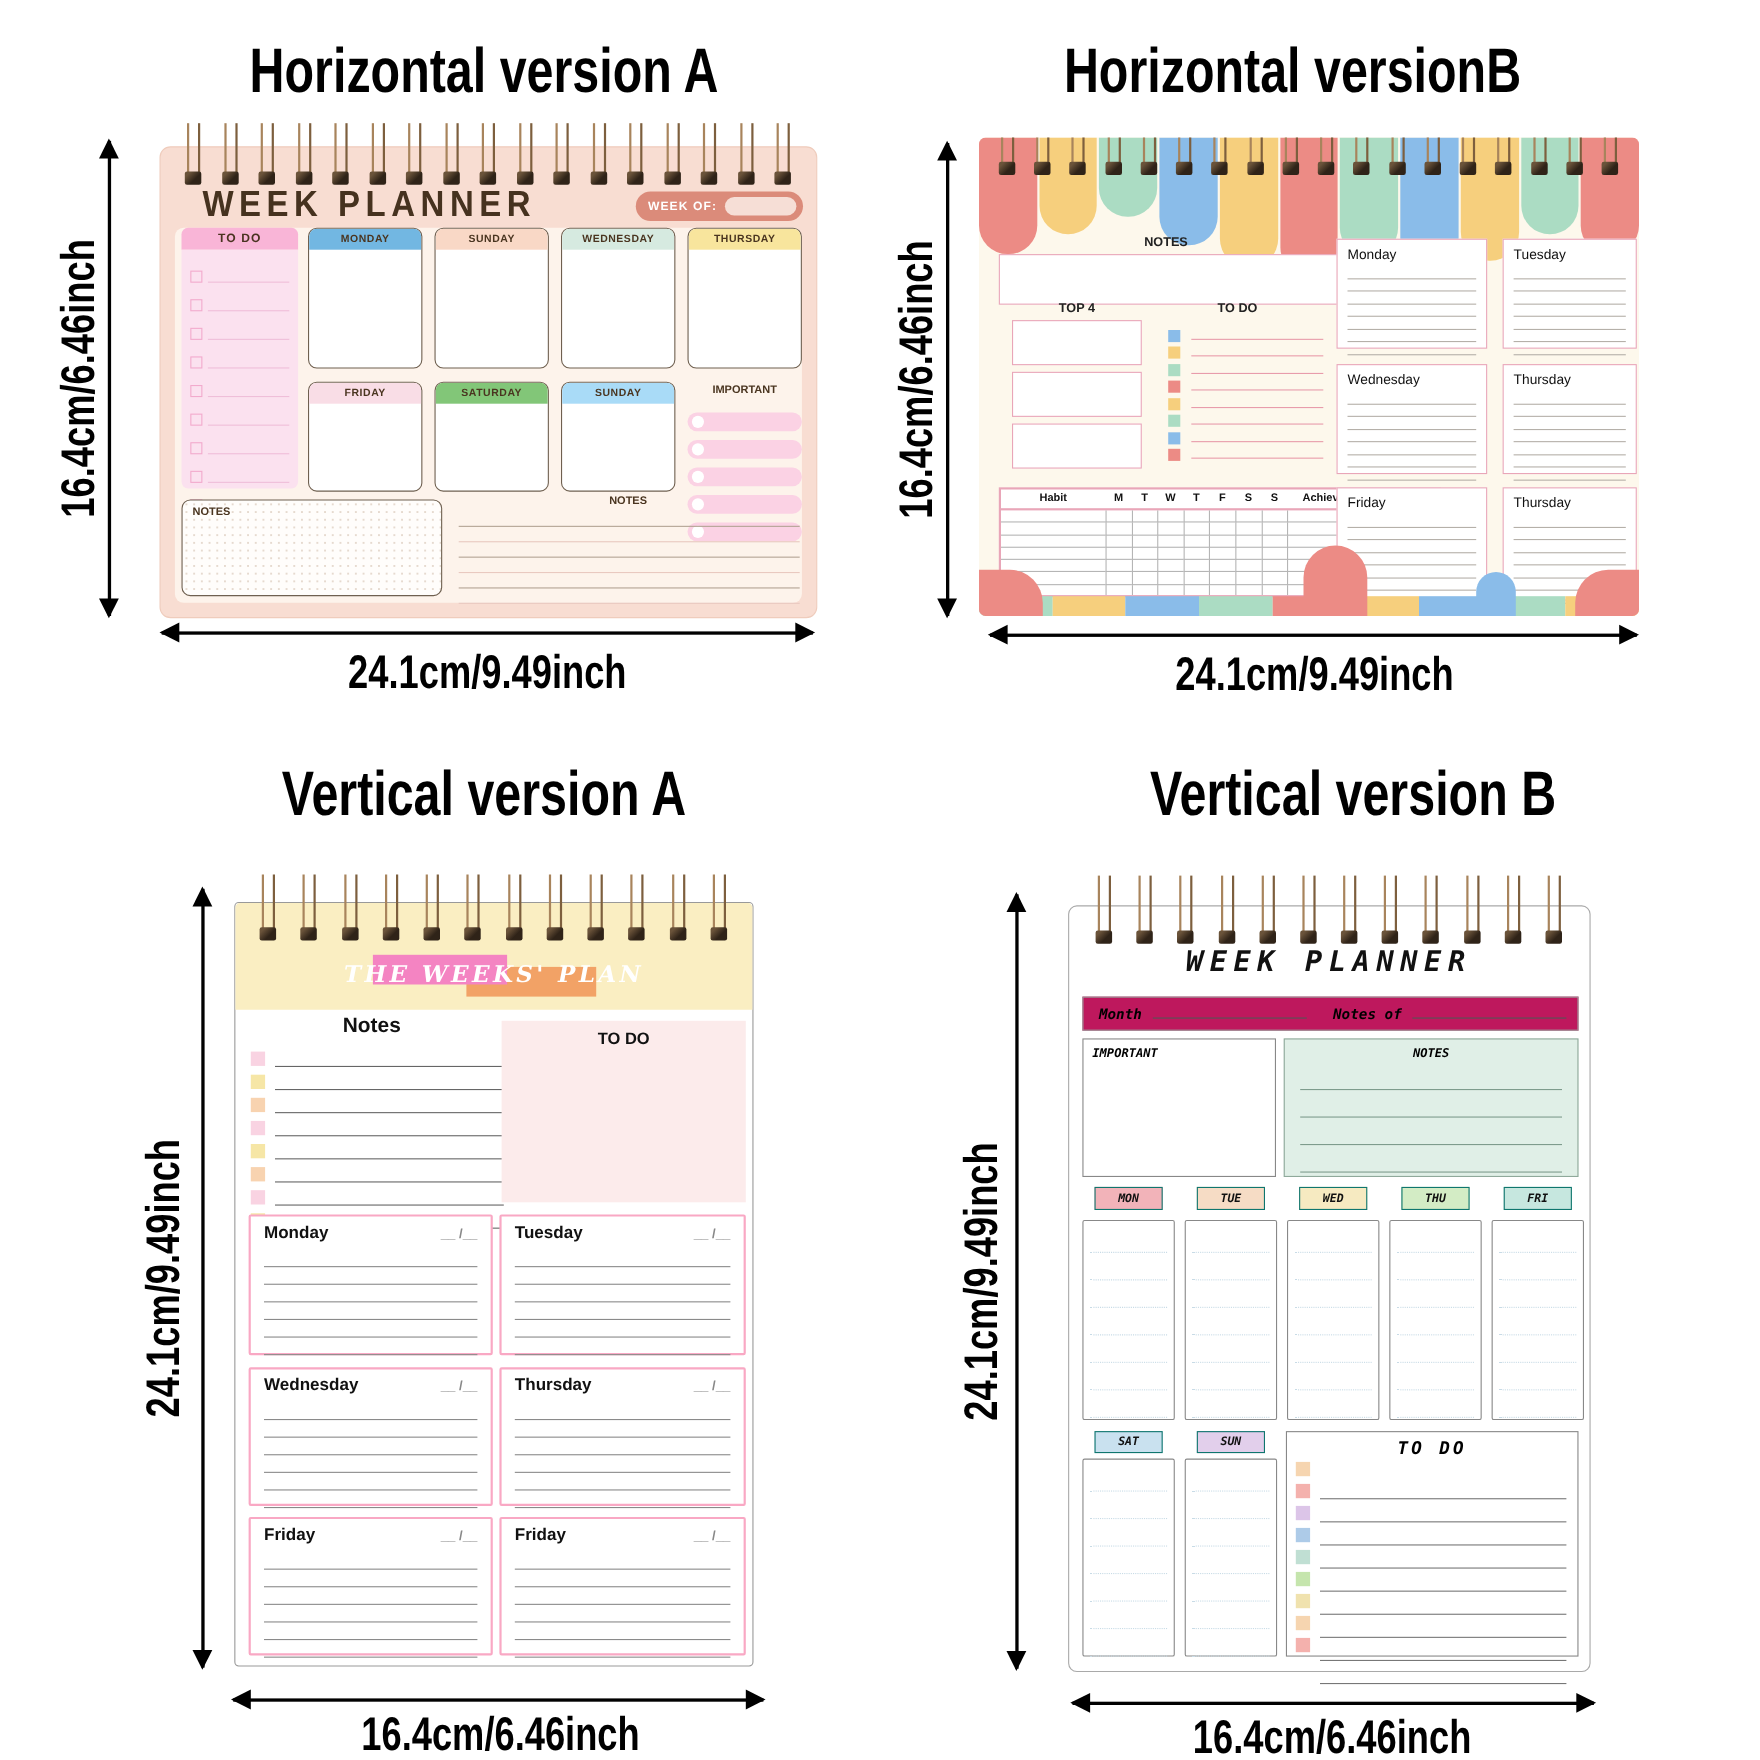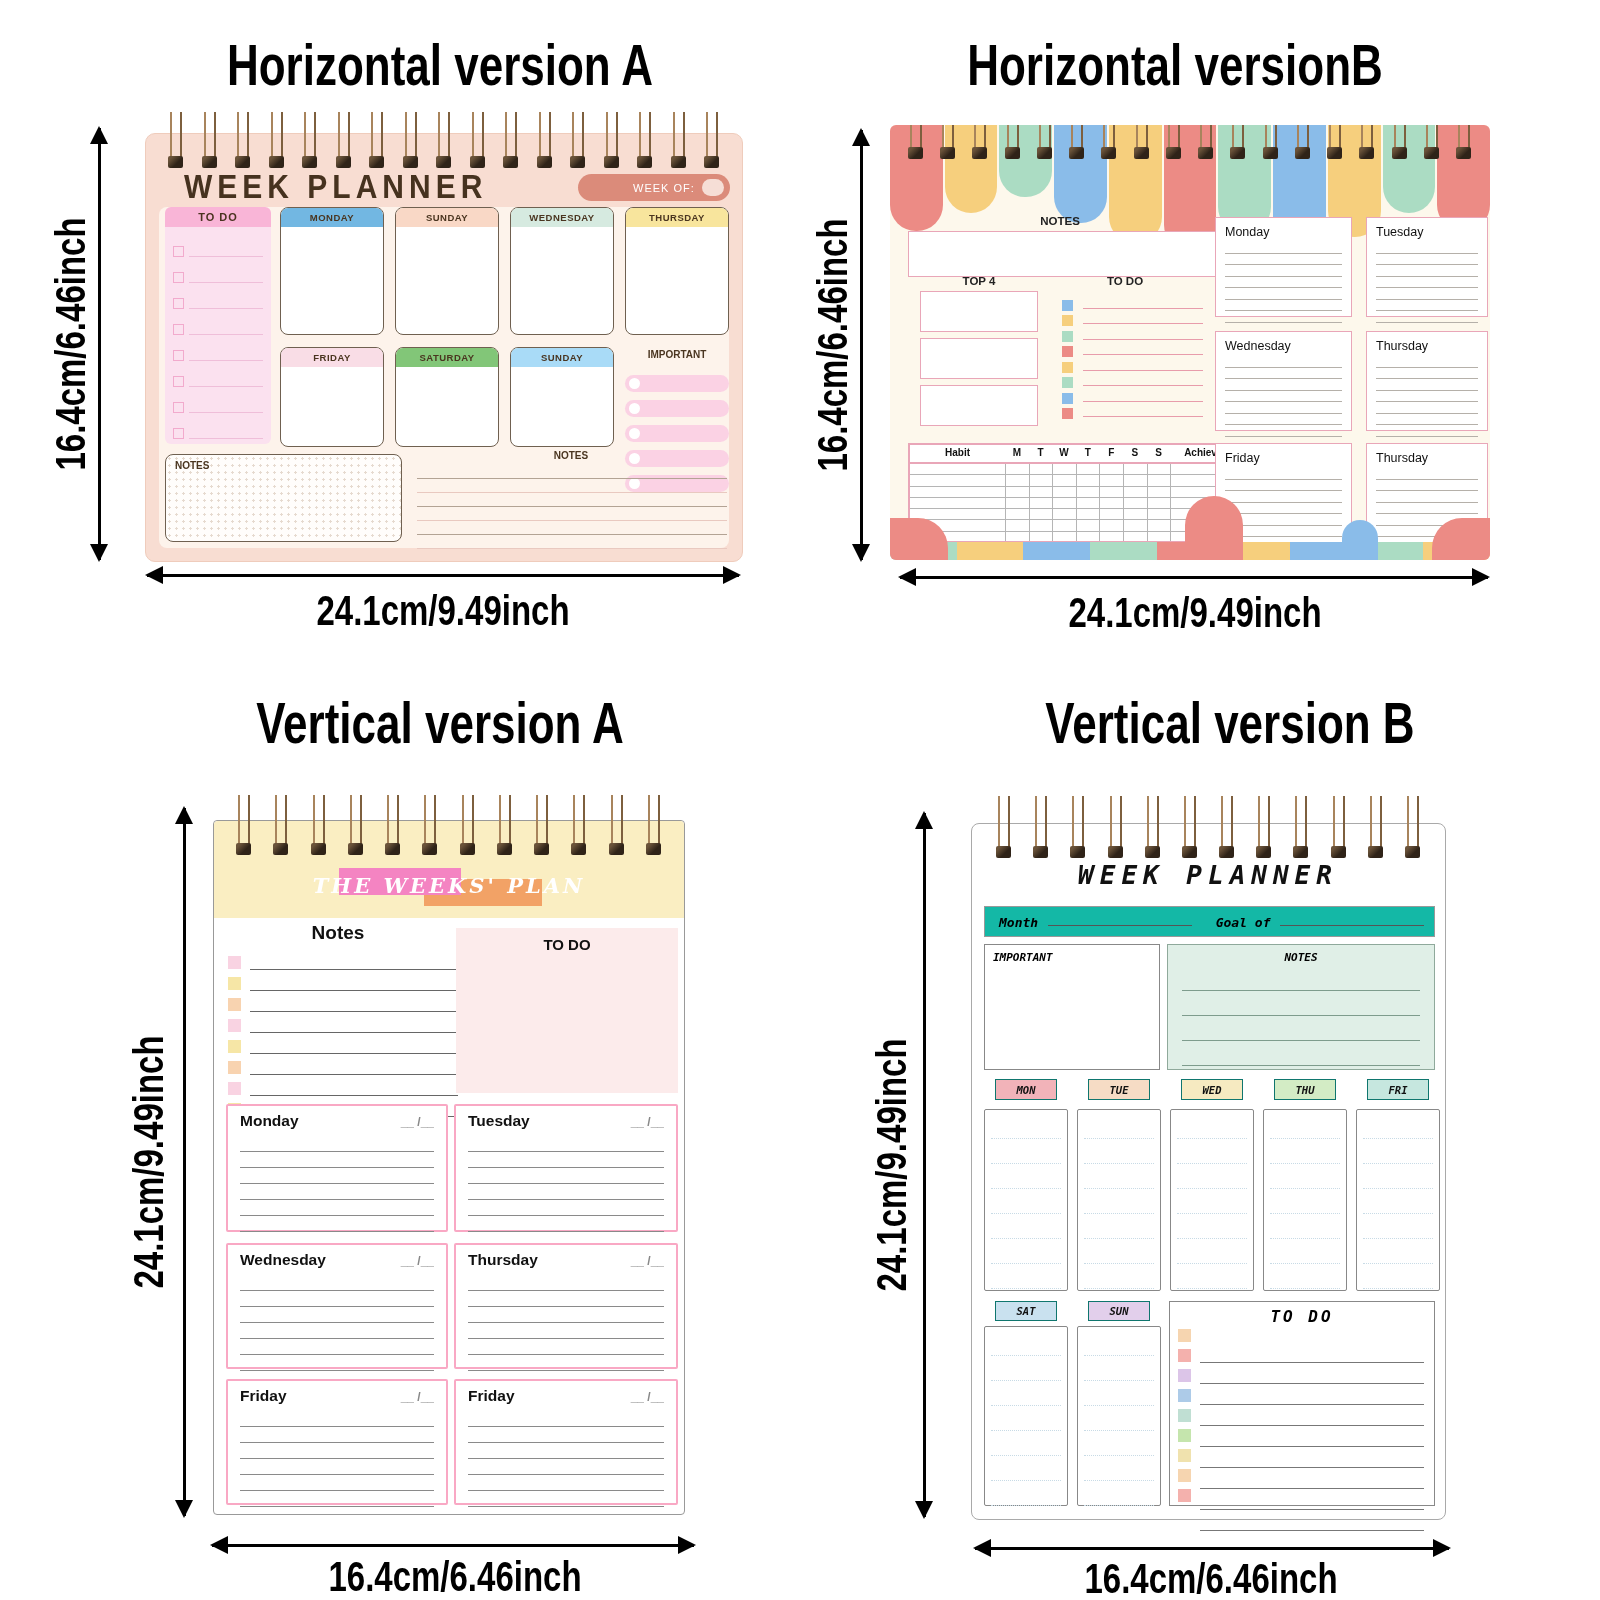--- a/index.html
+++ b/index.html
@@ -24,21 +24,21 @@
   .coils{position:absolute;display:flex;justify-content:space-between;z-index:5;}
   .coil{width:16px;height:100%;position:relative;}
   .coil i{position:absolute;left:2px;top:0;width:8px;height:calc(100% - 11px);
           border-left:2.5px solid #a8845c;border-right:2.5px solid #7d5f3e;}
   .coil b{position:absolute;bottom:0;left:0;width:15px;height:12px;border-radius:2px;
           background:linear-gradient(135deg,#6a533a 20%,#2f2318 60%);}
   
   .pA{left:145px;top:133px;width:596px;height:427px;background:#f8ddd2;border:1px solid #efccbc;border-radius:10px;}
   .pA-title{left:38px;top:34px;font-size:30px;font-weight:bold;letter-spacing:5px;color:#46321f;transform:scaleY(1.1);transform-origin:left top;}
   .pA-badge{left:432px;top:40px;width:152px;height:27px;background:#db8b7a;border-radius:14px;display:flex;align-items:center;}
-  .pA-badge span{color:#fff;font-size:11px;font-weight:normal;letter-spacing:1px;padding-left:11px;margin-left:44px;}
+  .pA-badge span{color:#fff;font-size:11px;font-weight:bold;letter-spacing:1px;padding-left:11px;}
   .pA-badge i{flex:1;height:17px;background:#f6ded6;border-radius:9px;margin:0 6px 0 7px;}
   .pA-panel{left:13px;top:73px;width:570px;height:341px;background:#fdf3eb;border-radius:8px;}
   .pA-todo{left:6px;top:0;width:106px;height:237px;}
   .pA-todo .hd{height:20px;background:#f9b5d7;border-radius:6px 6px 0 0;display:flex;align-items:center;justify-content:center;
                font-size:11px;font-weight:bold;color:#4a3320;letter-spacing:1px;}
   .pA-todo .bd{height:217px;background:#fbe1ef;border-radius:0 0 6px 6px;padding-top:7px;box-sizing:border-box;}
   .pA-tr{height:23px;display:flex;align-items:flex-end;padding:0 8px 3px 8px;}
   .pA-tr i{width:9px;height:9px;border:1.5px solid #f2aacd;margin-right:5px;flex:none;}
   .pA-tr u{flex:1;border-bottom:1.5px solid #efbed9;height:1px;}
   .dayA{border:1.5px solid #6f6050;border-radius:8px;background:#fff;overflow:hidden;box-sizing:border-box;}
@@ -858,24 +858,24 @@
         <span class="coil">
           <i></i>
           <b></b>
         </span>
         <span class="coil">
           <i></i>
           <b></b>
         </span>
       </div>
     <div class="abs pD-title">WEEK PLANNER</div>
-    <div class="abs pD-bar" style="background: #14b8a6;">
+    <div class="abs pD-bar" style="background: #be185d;">
       <b>Month</b>
         <u></u>
-      <b>Goal of</b>
+      <b>Notes of</b>
         <u></u>
     </div>
     <div class="abs pD-imp">
         <b>IMPORTANT</b>
       </div>
     <div class="abs pD-notes" style="background: rgb(224, 239, 231);">
       <b>NOTES</b>
       <div style="margin-top:2px">
           <i></i>
           <i></i>

